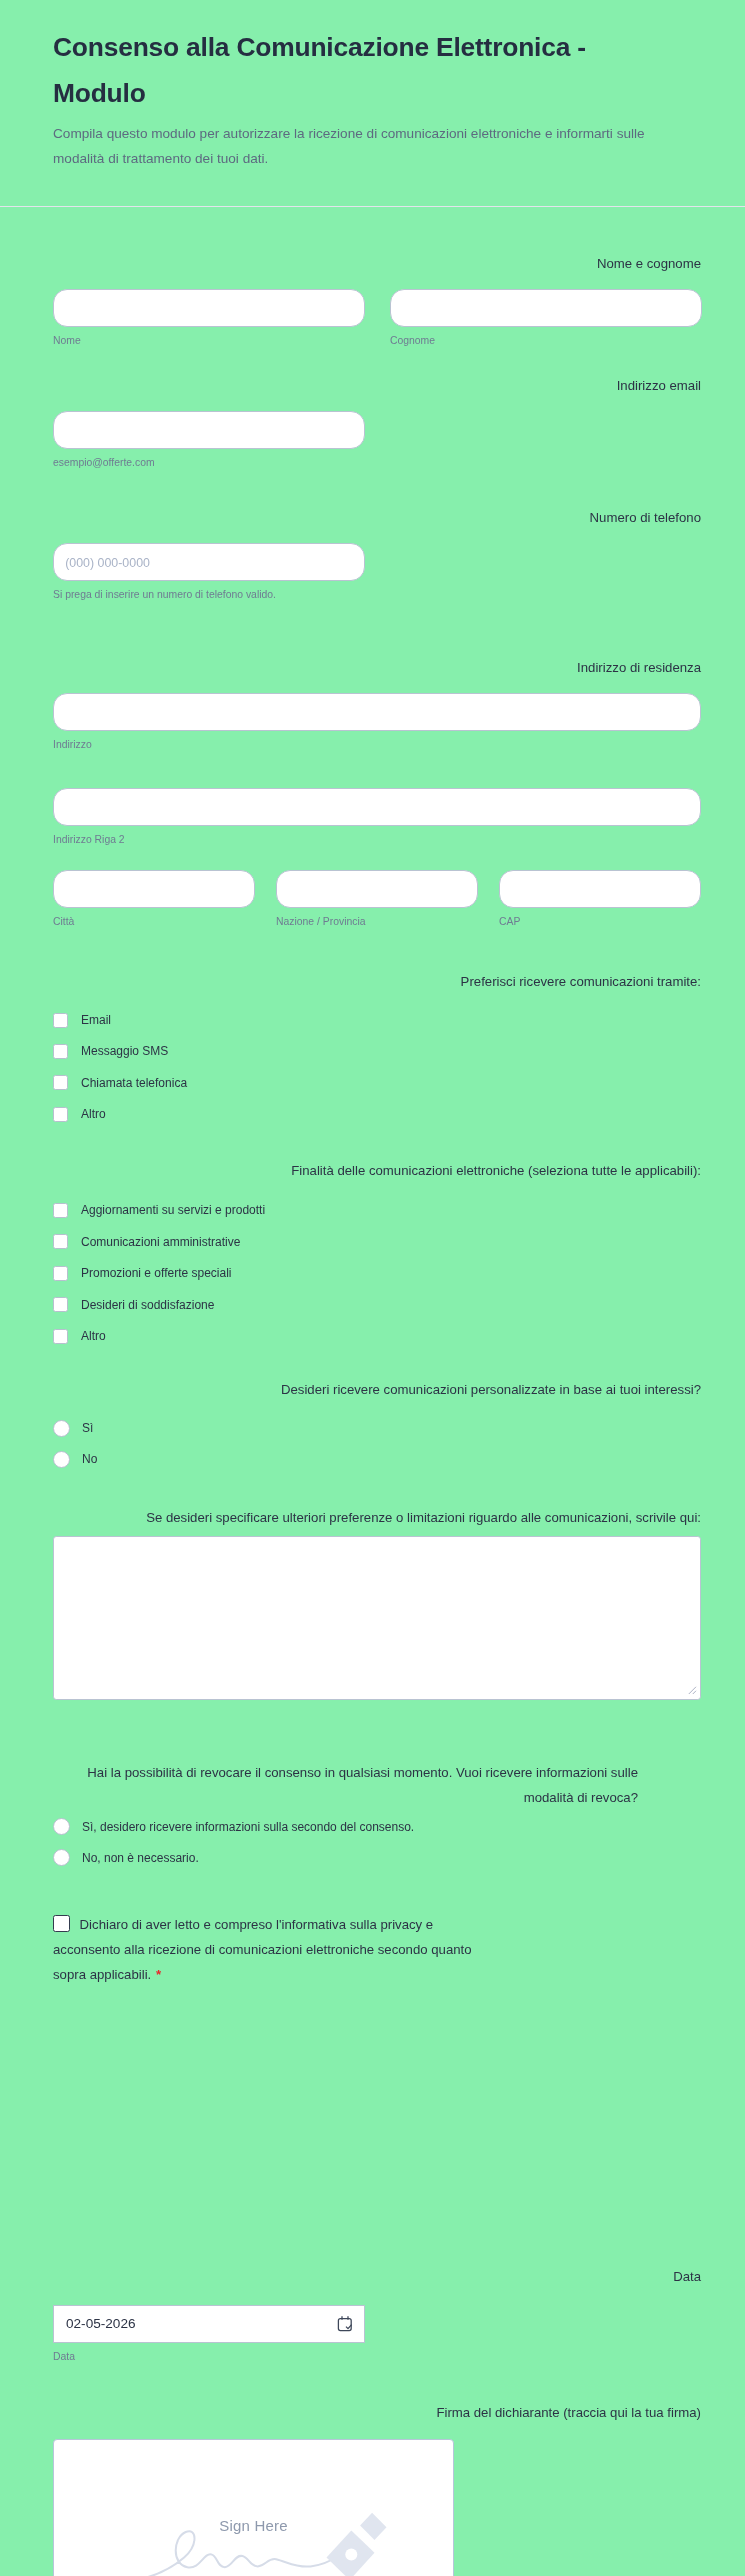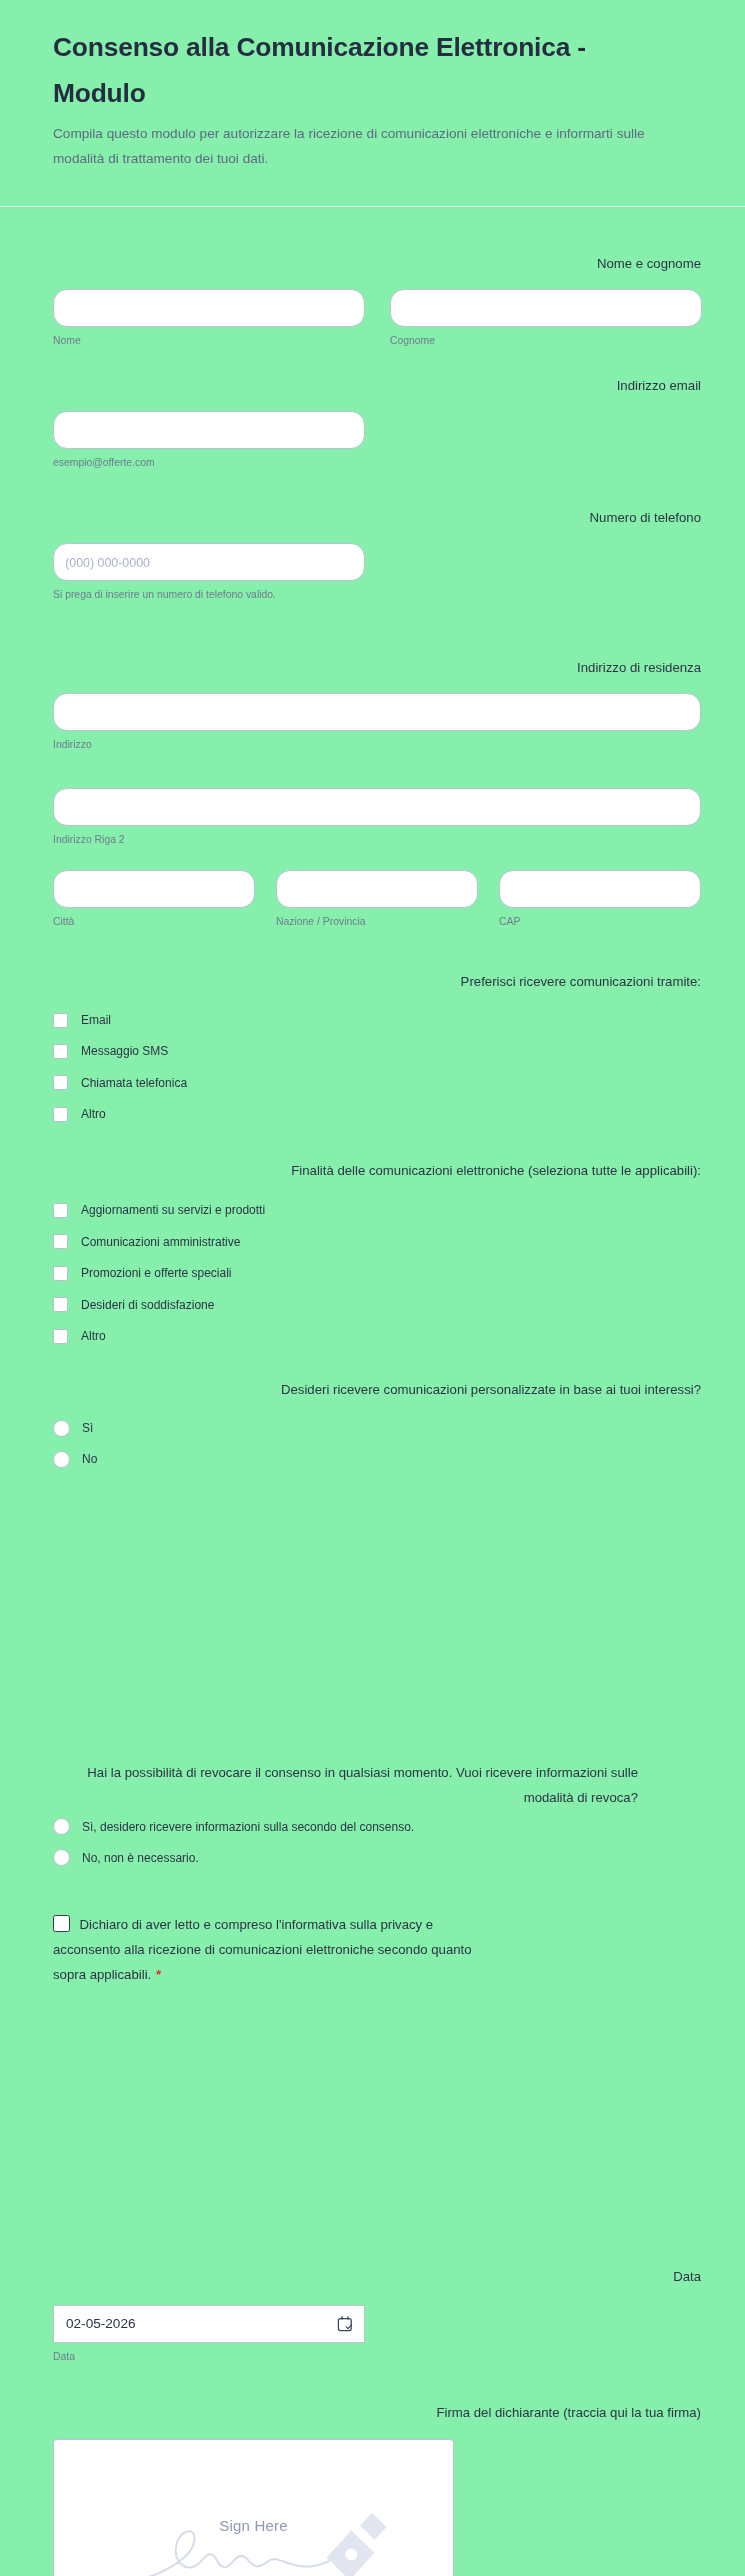--- a/index.html
+++ b/index.html
@@ -166,20 +166,29 @@
     <label class="opt">
       <span class="rb"></span>
       <span>Sì</span>
     </label>
     <label class="opt">
       <span class="rb"></span>
       <span>No</span>
     </label>
   </div>
 
+  <div class="grp" style="top:1505px">
+    <div class="q-label" style="line-height:25px; margin-bottom:6.4px">Se desideri specificare ulteriori preferenze o limitazioni riguardo alle comunicazioni, scrivile qui:</div>
+    <div class="ta-wrap">
+      <textarea class="ta" style=""></textarea>
+      <svg class="resize-icon" width="8.8" height="8.8" viewBox="0 0 11 11">
+        <path d="M10 1 L1 10 M10 6 L6 10" stroke="#a7aec0" stroke-width="1.2" fill="none"></path>
+      </svg>
+    </div>
+  </div>
 
   <div class="grp" style="top:1760px">
     <div class="q-label" style="line-height:25px; width:585px; margin-bottom:8px">Hai la possibilità di revocare il consenso in qualsiasi momento. Vuoi ricevere informazioni sulle modalità di revoca?</div>
     <label class="opt">
       <span class="rb"></span>
       <span>Sì, desidero ricevere informazioni sulla secondo del consenso.</span>
     </label>
     <label class="opt">
       <span class="rb"></span>
       <span>No, non è necessario.</span>

